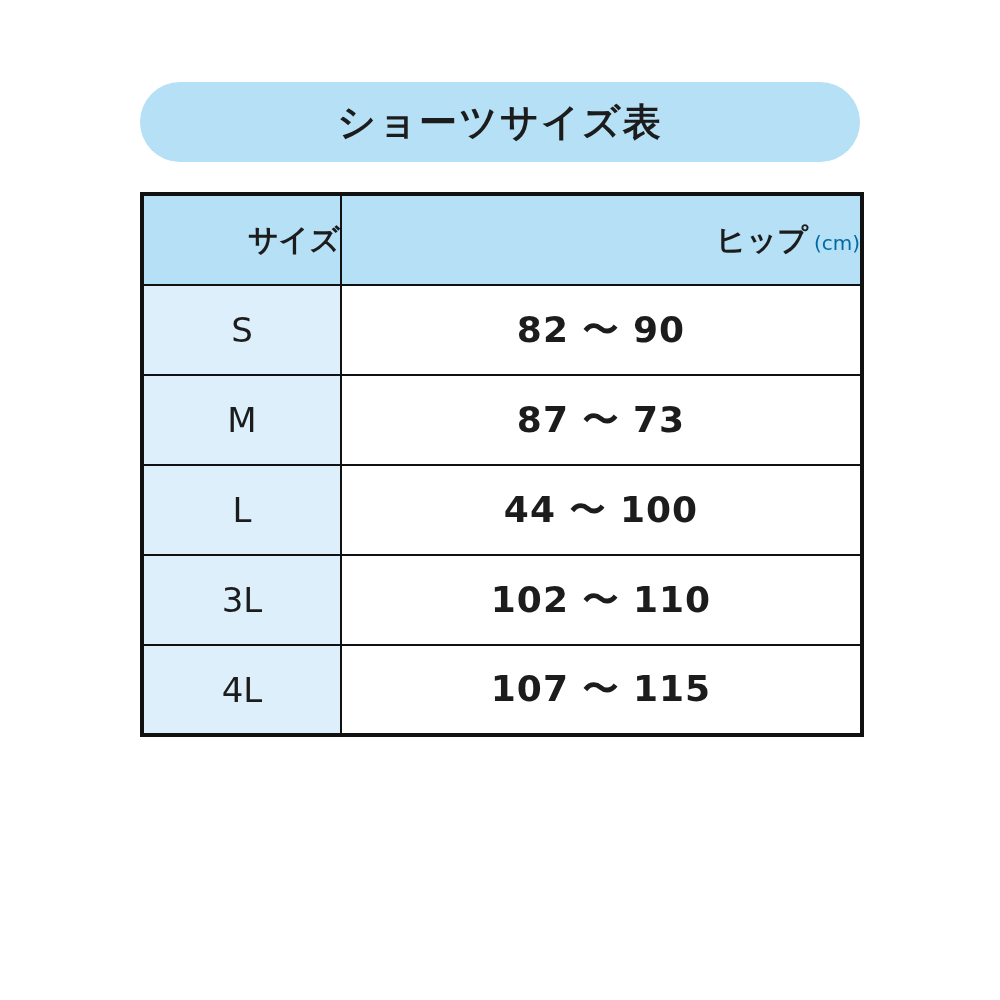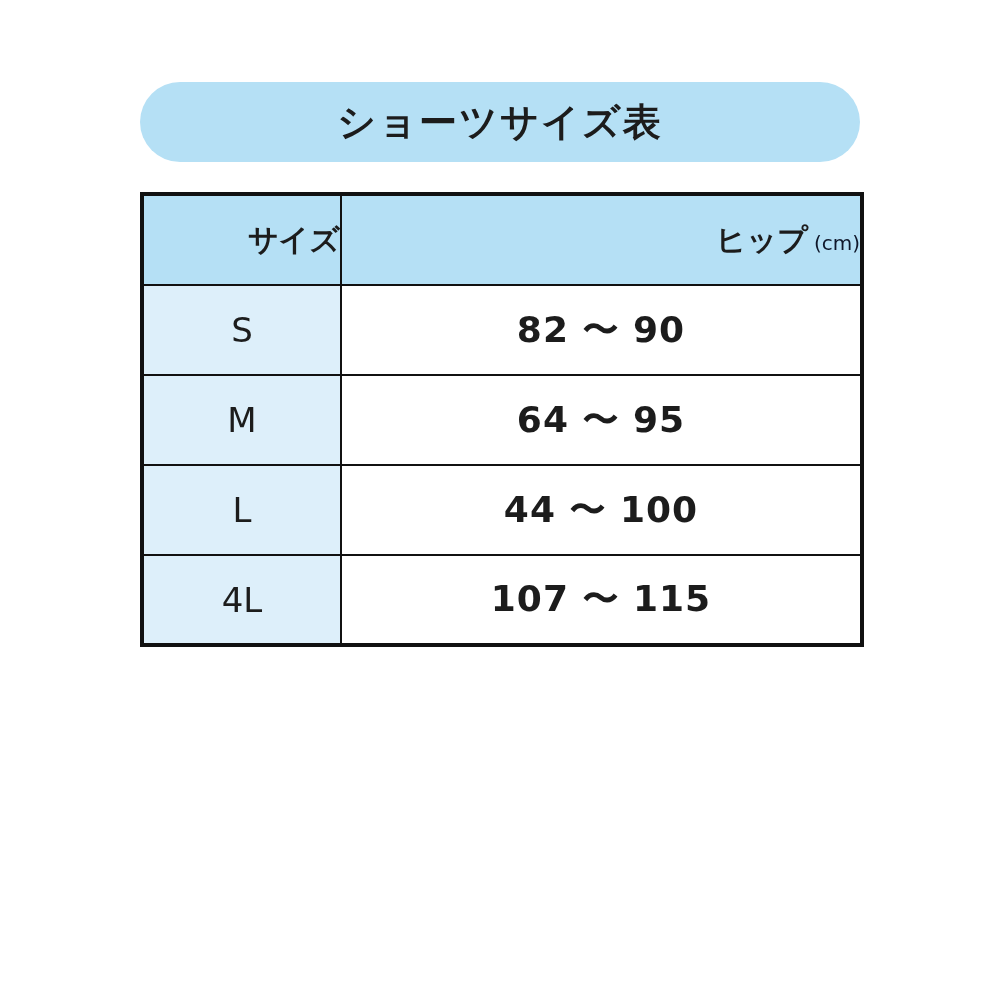--- a/index.html
+++ b/index.html
@@ -56,21 +56,21 @@
   .size-table tbody tr { height: 90px; }
   .size-table th {
     background: #b5e0f5;
     font-size: 30px;
     font-weight: 700;
     text-align: right;
   }
   .size-table th .unit {
     font-size: 20px;
     font-weight: 400;
-    color: #0f172a;
+    color: #0369a1;
     margin-left: 6px;
   }
   .size-table td.size-cell {
     background: #ddeffa;
     font-size: 34px;
     font-weight: 400;
   }
   .size-table td.hip-cell {
     background: #ffffff;
     font-size: 36px;
@@ -102,25 +102,29 @@
         </th>
       </tr>
     </thead>
     <tbody>
       <tr>
         <td class="size-cell">S</td>
         <td class="hip-cell">82 〜 90</td>
       </tr>
       <tr>
         <td class="size-cell">M</td>
-        <td class="hip-cell">64 〜 95</td>
+        <td class="hip-cell">87 〜 73</td>
       </tr>
       <tr>
         <td class="size-cell">L</td>
         <td class="hip-cell">44 〜 100</td>
+      </tr>
+      <tr>
+        <td class="size-cell">3L</td>
+        <td class="hip-cell">102 〜 110</td>
       </tr>
       <tr>
         <td class="size-cell">4L</td>
         <td class="hip-cell">107 〜 115</td>
       </tr>
     </tbody>
   </table>
 
 </div>
 

